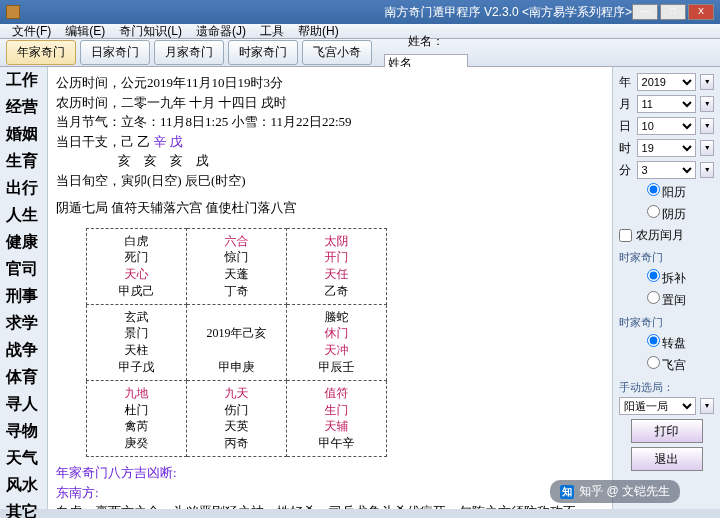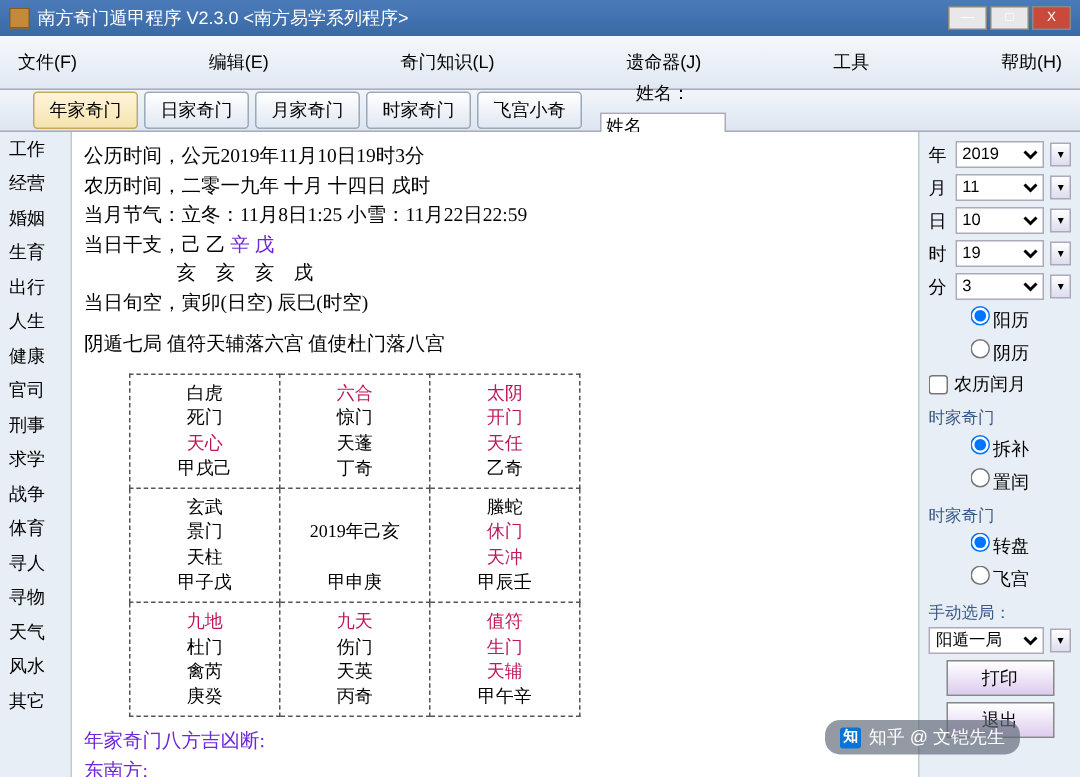--- a/index.html
+++ b/index.html
@@ -1,37 +1,37 @@
 <!DOCTYPE html>
 <html><head>
   <meta charset="utf-8">
   <style>
     * { margin: 0; padding: 0; box-sizing: border-box; }
     body { font-family: "Microsoft YaHei", SimSun, sans-serif; font-size: 12px; background: #d4dde8; width: 720px; height: 518px; overflow: hidden; position: relative; }
     
     .titlebar { background: linear-gradient(#4a7ab8, #3a6aa5); height: 24px; display: flex; align-items: center; color: #fff; padding: 0 6px; }
     .titlebar .icon { width: 14px; height: 14px; background: #c48a3a; margin-right: 5px; border: 1px solid #8a5a1a; }
-    .titlebar .title { flex: 1; font-size: 12px; }
+    .titlebar .title { flex: 1; font-size: 12px; text-align: right; }
     .winbtns { display: flex; gap: 2px; }
     .winbtn { width: 26px; height: 16px; background: #e8e8e8; border: 1px solid #888; font-size: 9px; text-align: center; line-height: 12px; }
     .winbtn.close { background: #c94a3a; color: #fff; }
     
-    .menubar { background: linear-gradient(#f5f8fc, #e0e8f2); height: 36px; display: flex; align-items: center; padding: 0 6px; gap: 2px; border-bottom: 1px solid #aab; justify-content: space-between; }
+    .menubar { background: linear-gradient(#f5f8fc, #e0e8f2); height: 15px; display: flex; align-items: center; padding: 0 6px; gap: 2px; border-bottom: 1px solid #aab; }
     .menuitem { padding: 2px 6px; cursor: default; }
     
-    .toolbar { background: linear-gradient(#f2f5fa, #dce5f0); height: 28px; display: flex; align-items: center; padding: 0 22px; gap: 4px; border-bottom: 1px solid #aab; }
+    .toolbar { background: linear-gradient(#f2f5fa, #dce5f0); height: 28px; display: flex; align-items: center; padding: 0 6px; gap: 4px; border-bottom: 1px solid #aab; }
     .tbtn { padding: 3px 10px; border: 1px solid #9ab; background: linear-gradient(#fff, #e0e8f2); border-radius: 3px; cursor: pointer; font-size: 12px; }
     .tbtn.active { background: linear-gradient(#fff4d8, #f5e4b0); border-color: #caa85a; }
     .namefield { display: flex; align-items: center; gap: 4px; margin-left: 8px; flex-direction: column; }
     .namefield input { width: 84px; height: 18px; border: 1px solid #aab; font-size: 12px; padding: 0 3px; }
     
     .mainarea { display: flex; height: calc(100% - 76px); }
     
     .sidebar { width: 48px; background: #e8eef5; border-right: 1px solid #bcc; }
-    .sidebar-item { padding: 3px 6px; cursor: pointer; position: relative; font-size: 12px; }
+    .sidebar-item { padding: 3px 6px; cursor: pointer; position: relative; font-size: 16px; font-weight: bold; }
     
     .content { flex: 1; background: #fff; overflow: hidden; padding: 6px 8px; font-family: SimSun, serif; font-size: 13px; line-height: 1.5; position: relative; }
     .content .red { color: #6d28d9; }
     .content p { margin: 0; }
     
     .chart { margin: 10px 0 6px 30px; border-collapse: collapse; }
     .chart td { border: 1px dashed #555; width: 100px; padding: 4px 8px; text-align: center; vertical-align: top; font-size: 12px; line-height: 1.4; }
     .chart .red { color: #be185d; }
     
     .rightpanel { width: 108px; background: #e8eef5; border-left: 1px solid #bcc; padding: 6px; }

